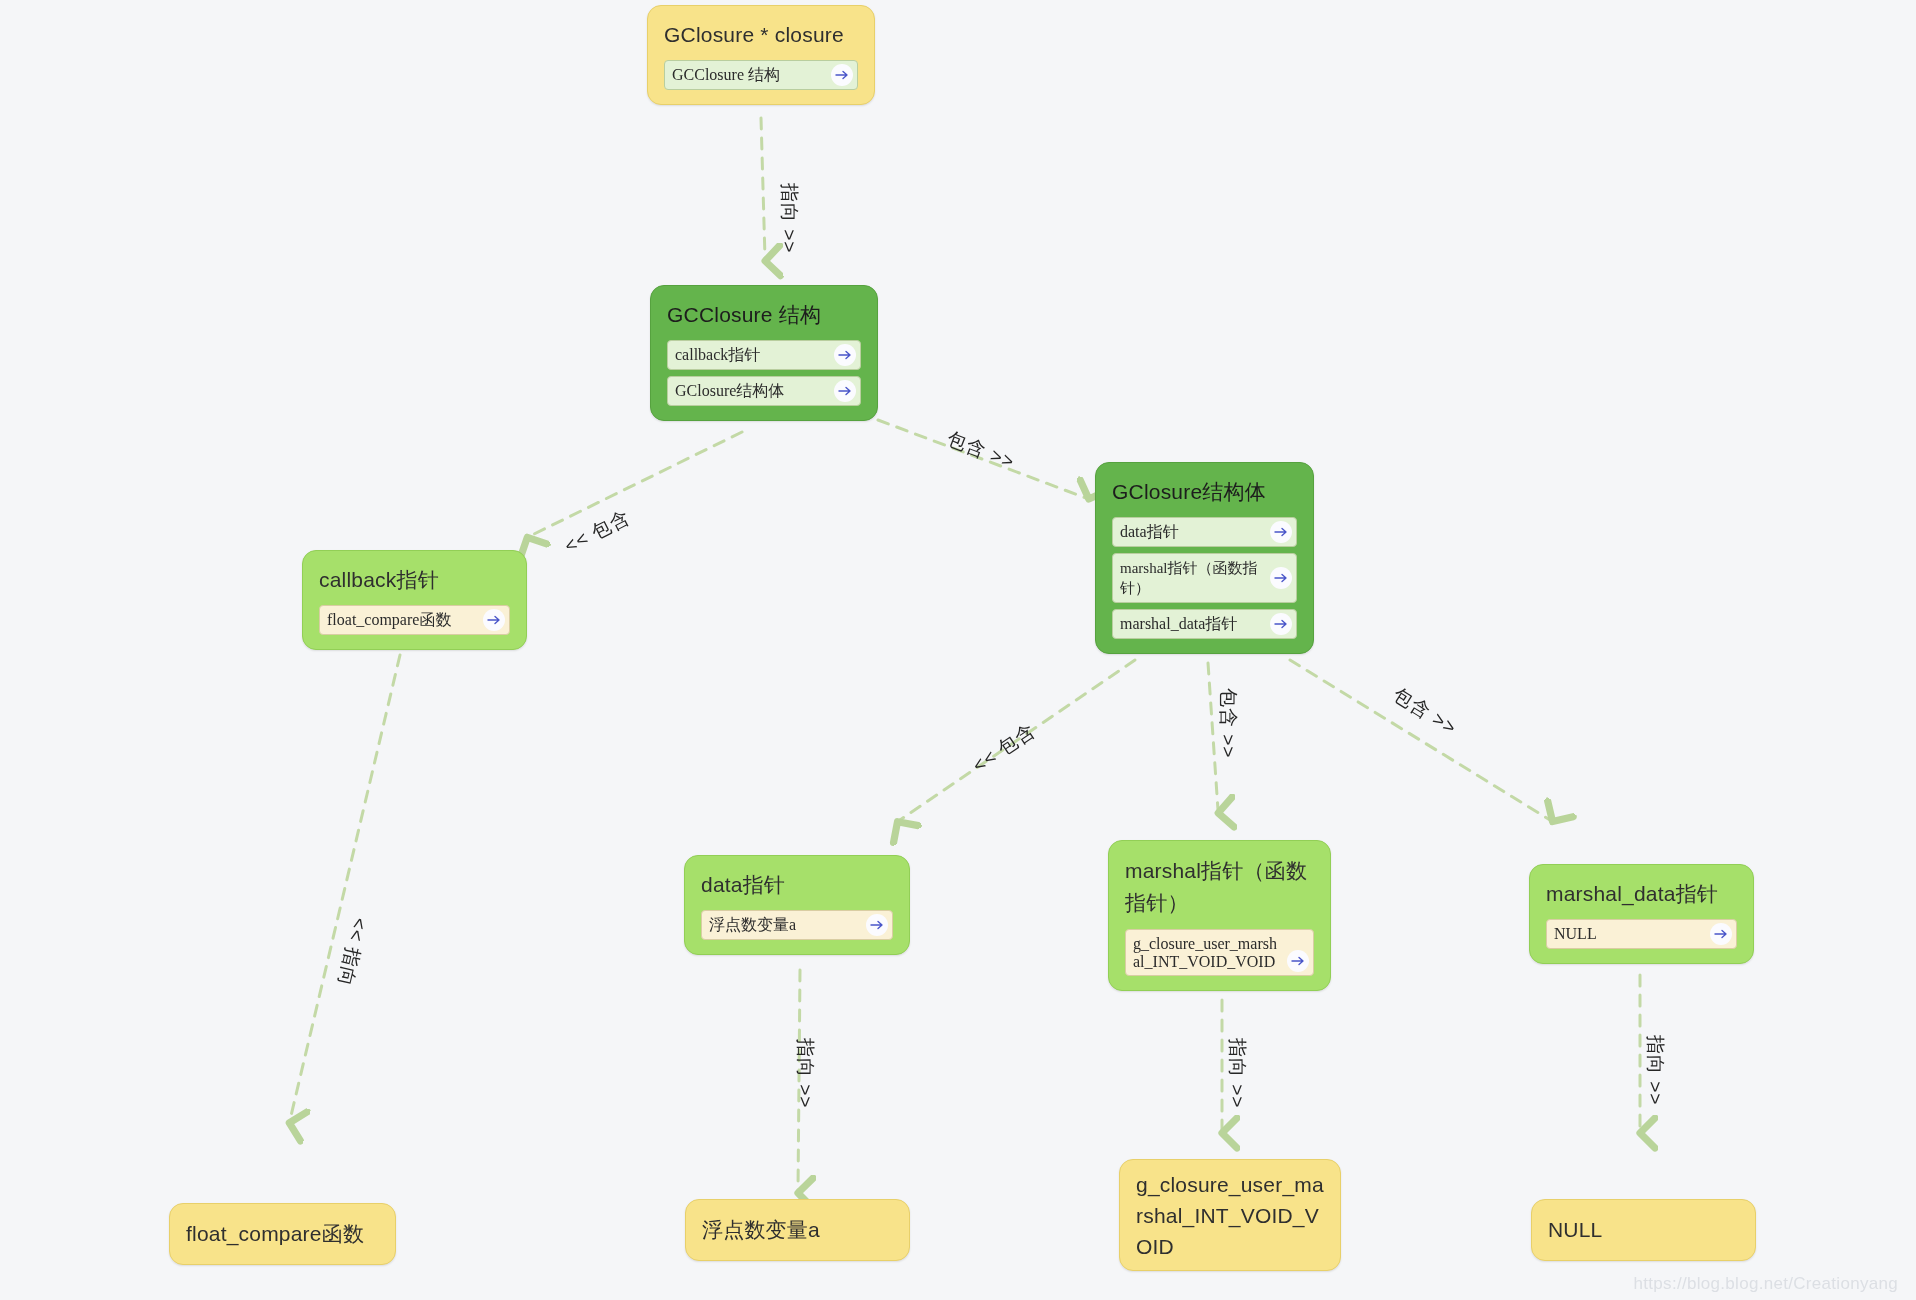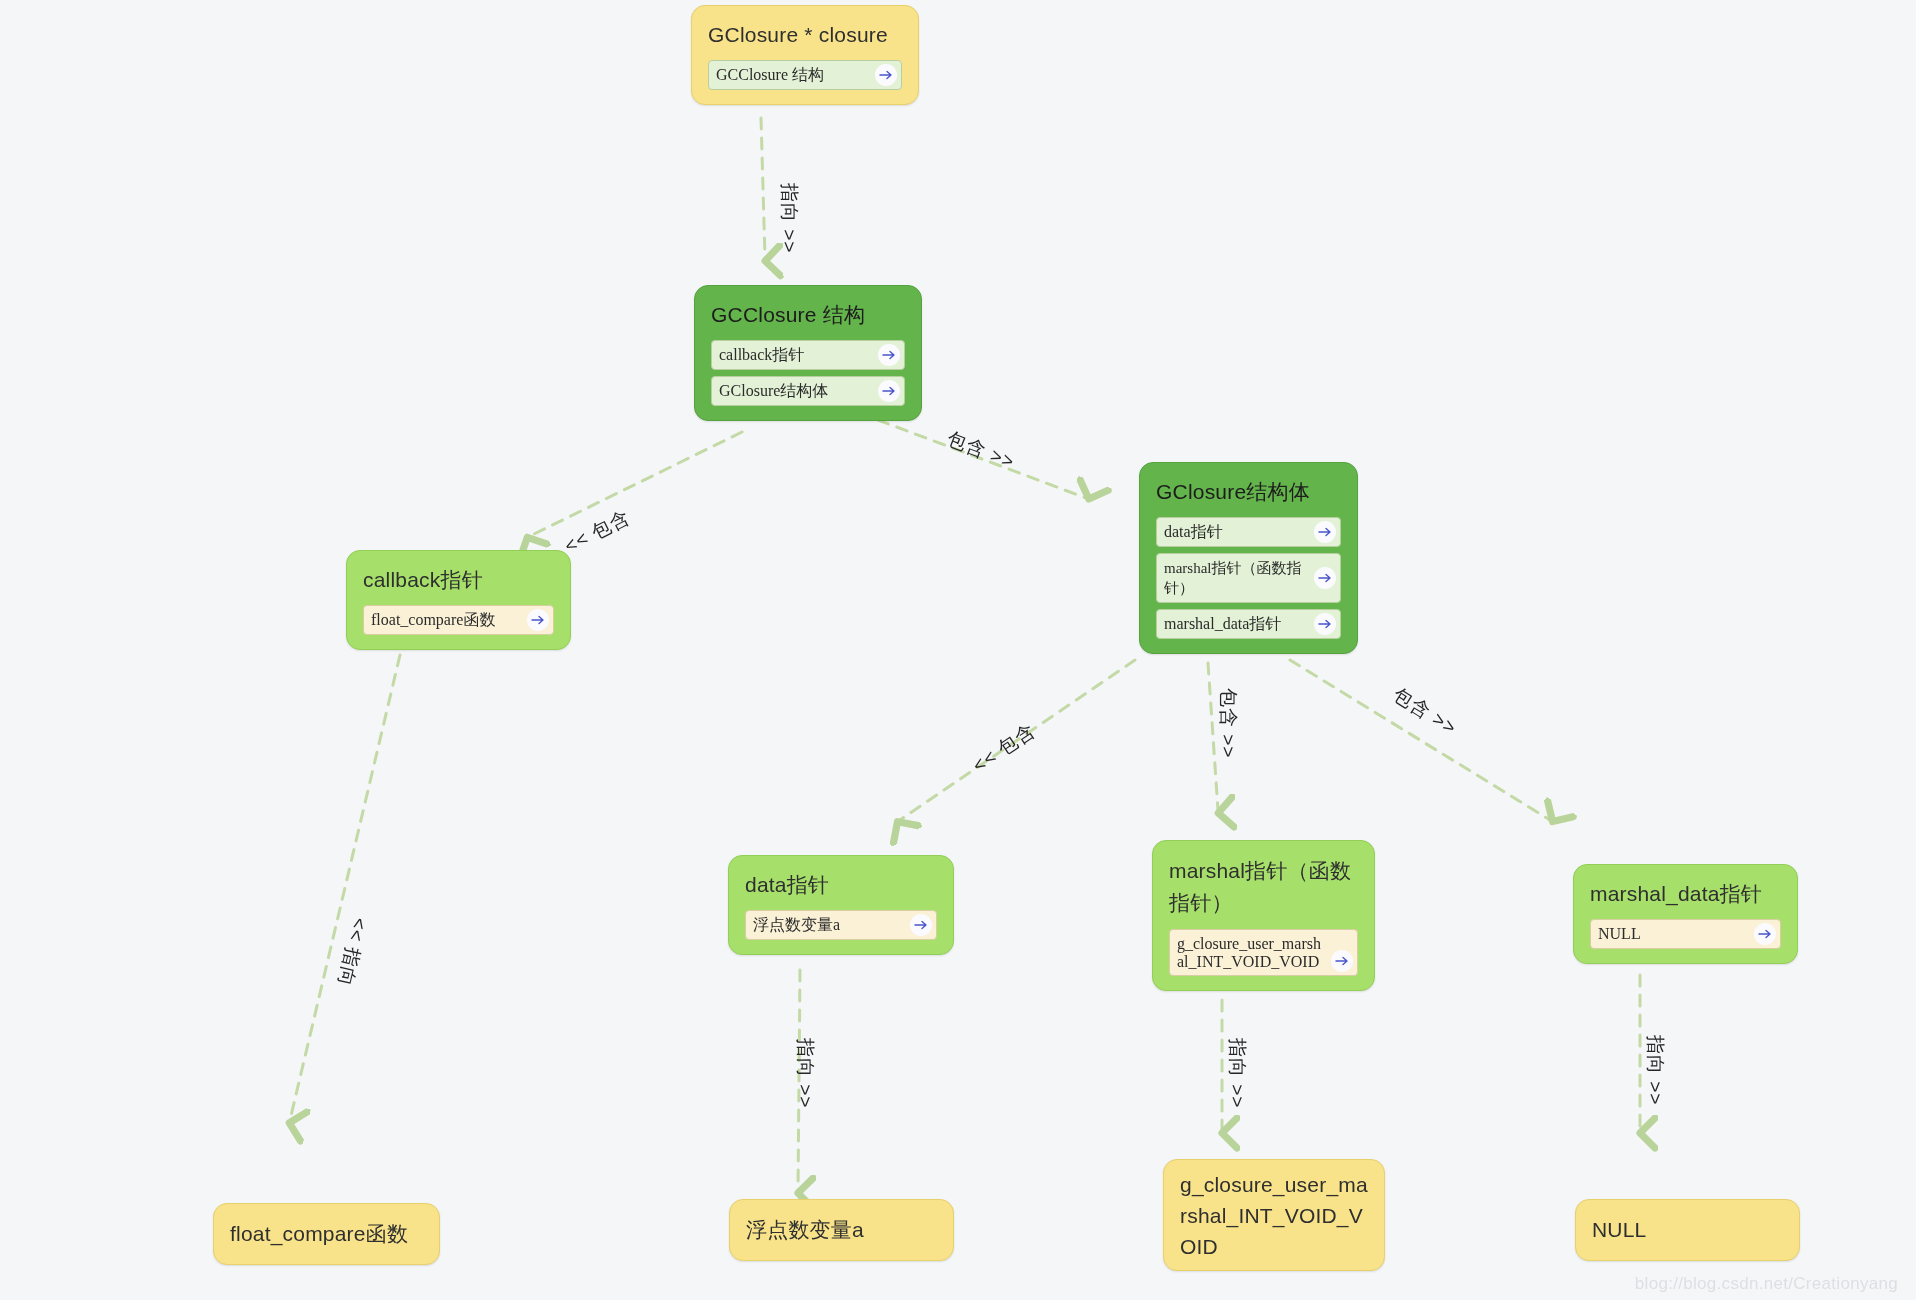--- a/index.html
+++ b/index.html
@@ -26,21 +26,20 @@
     width: 1916px;
     height: 1300px;
     pointer-events: none;
   }
   .node {
     position: absolute;
     box-sizing: border-box;
     border-radius: 14px;
     padding: 14px 16px 14px 16px;
     box-shadow: 0 1px 2px rgba(0,0,0,0.10);
-    margin-left: 44px;
   }
   .node.yellow {
     background: #f8e38a;
     border: 1px solid #e8d06a;
   }
   .node.darkgreen {
     background: #64b44c;
     border: 1px solid #56a23f;
   }
   .node.lightgreen {
@@ -266,14 +265,14 @@
   </div>
 
   <div class="node yellow" style="left:1119px; top:1159px; width:222px; height:112px; display:flex; align-items:center;">
     <div class="node-title" style="margin-bottom:0; white-space:normal; word-break:break-all; line-height:31px;">g_closure_user_marshal_INT_VOID_VOID</div>
   </div>
 
   <div class="node yellow" style="left:1531px; top:1199px; width:225px; height:62px; display:flex; align-items:center;">
     <div class="node-title" style="margin-bottom:0;">NULL</div>
   </div>
 
-  <div class="watermark">blog://blog.csdn.net/Creationyang</div>
+  <div class="watermark">https://blog.blog.net/Creationyang</div>
 </div>
 
 </body></html>

